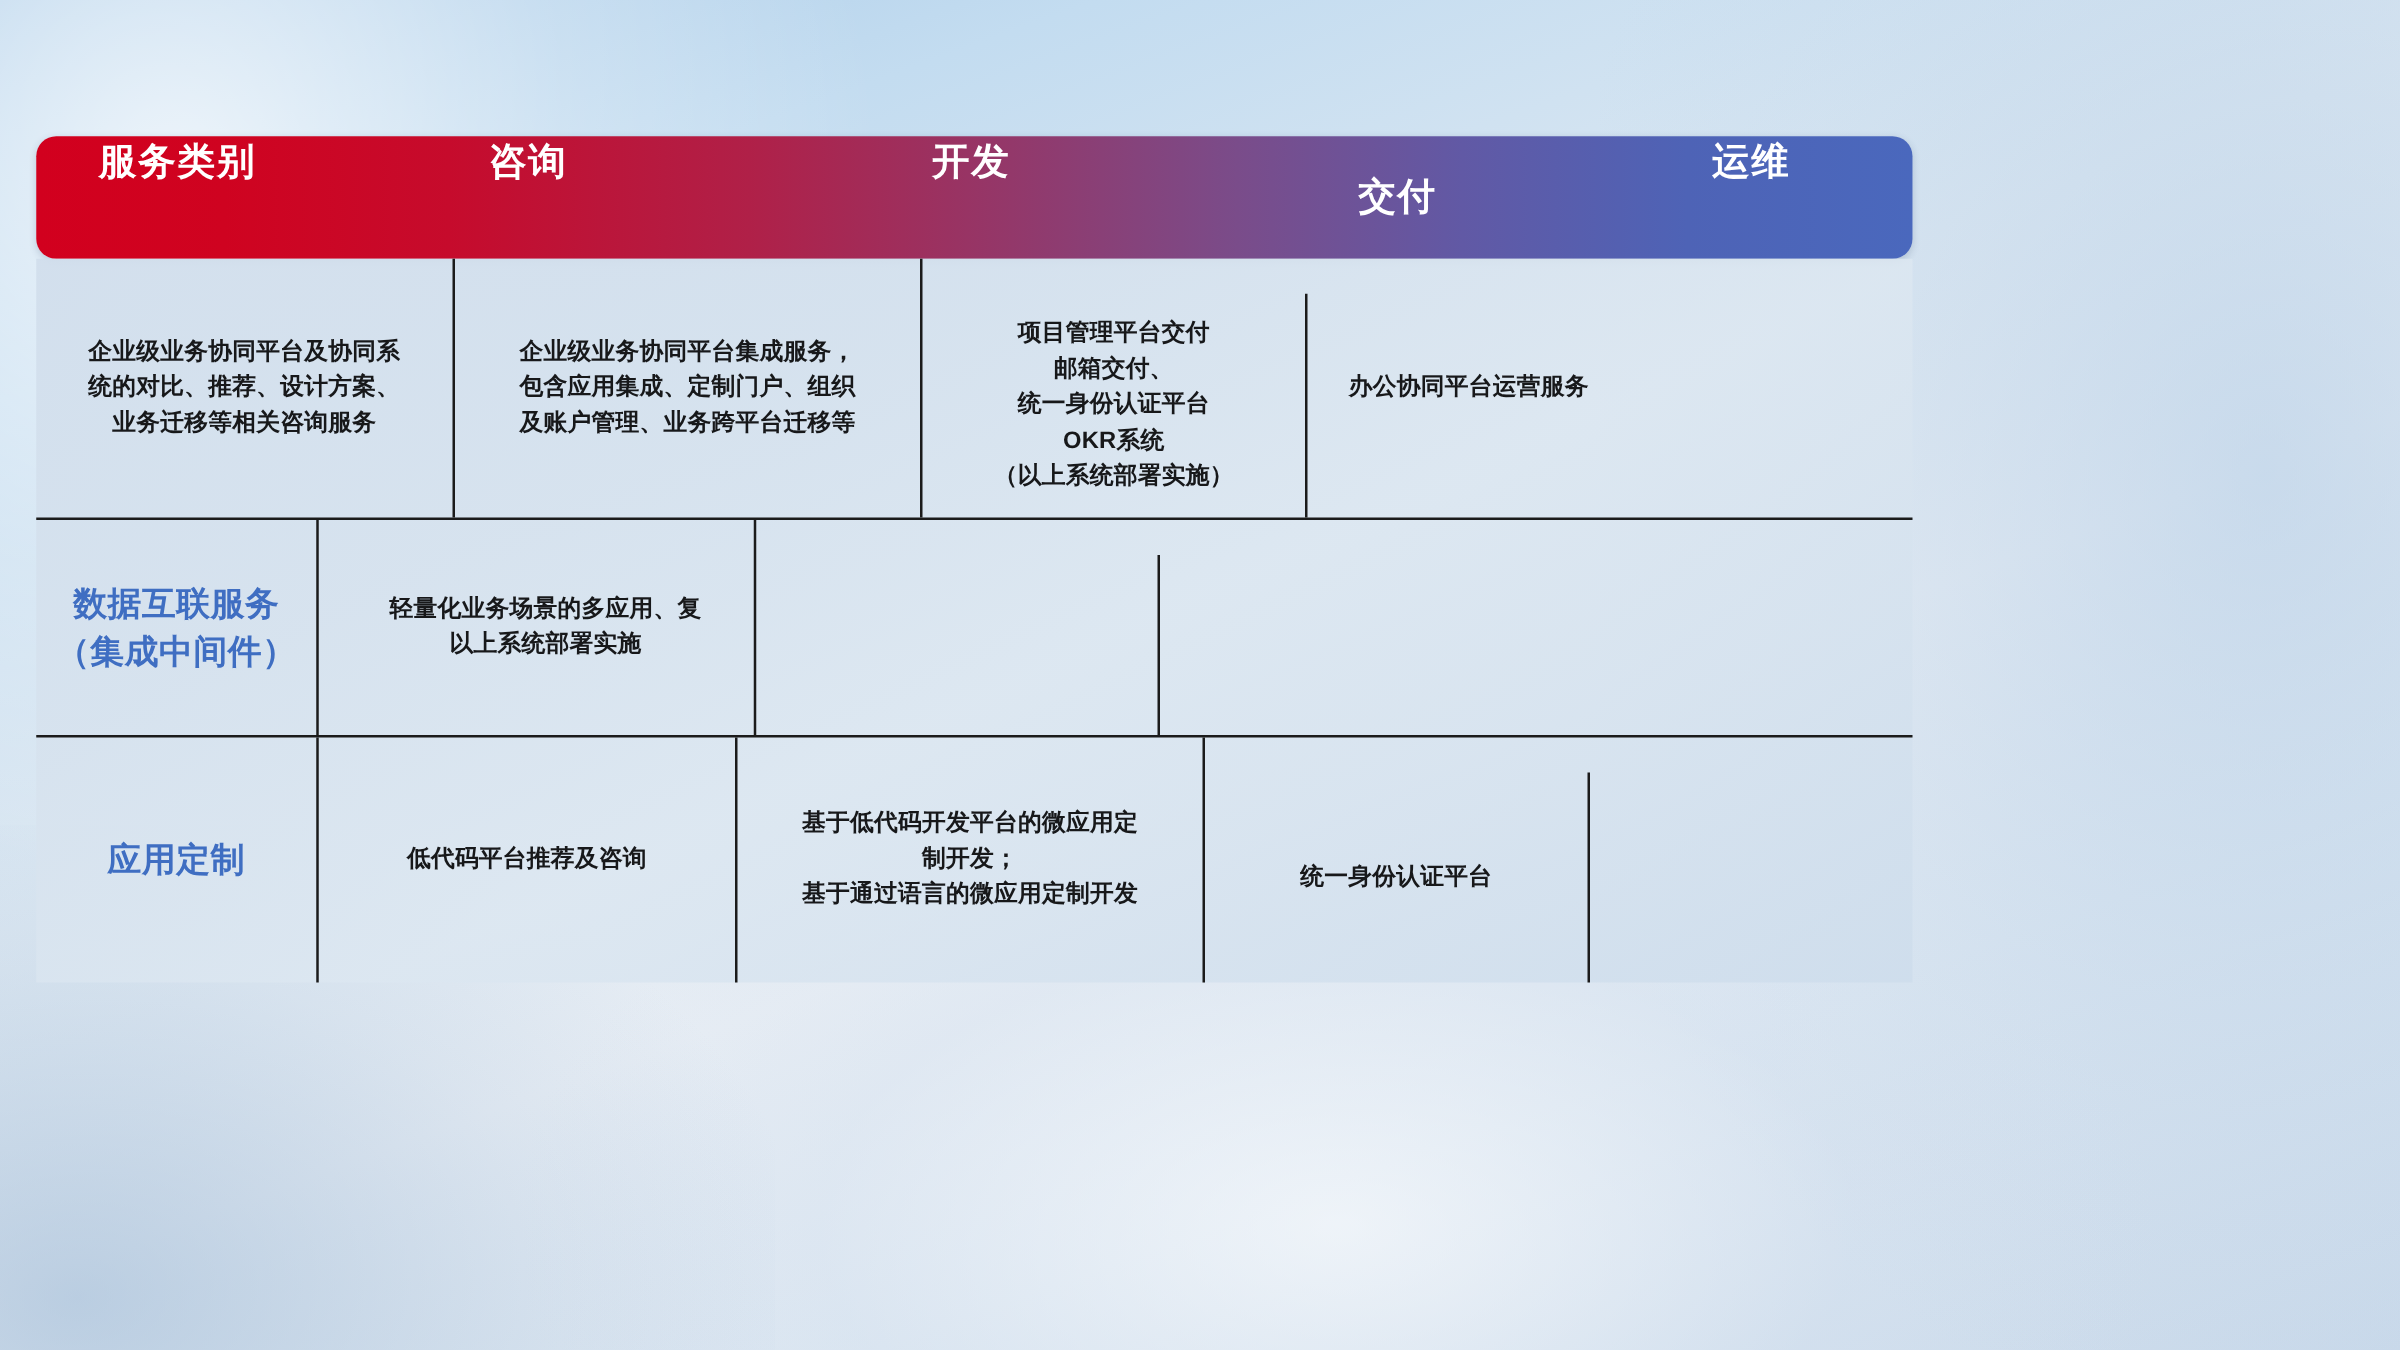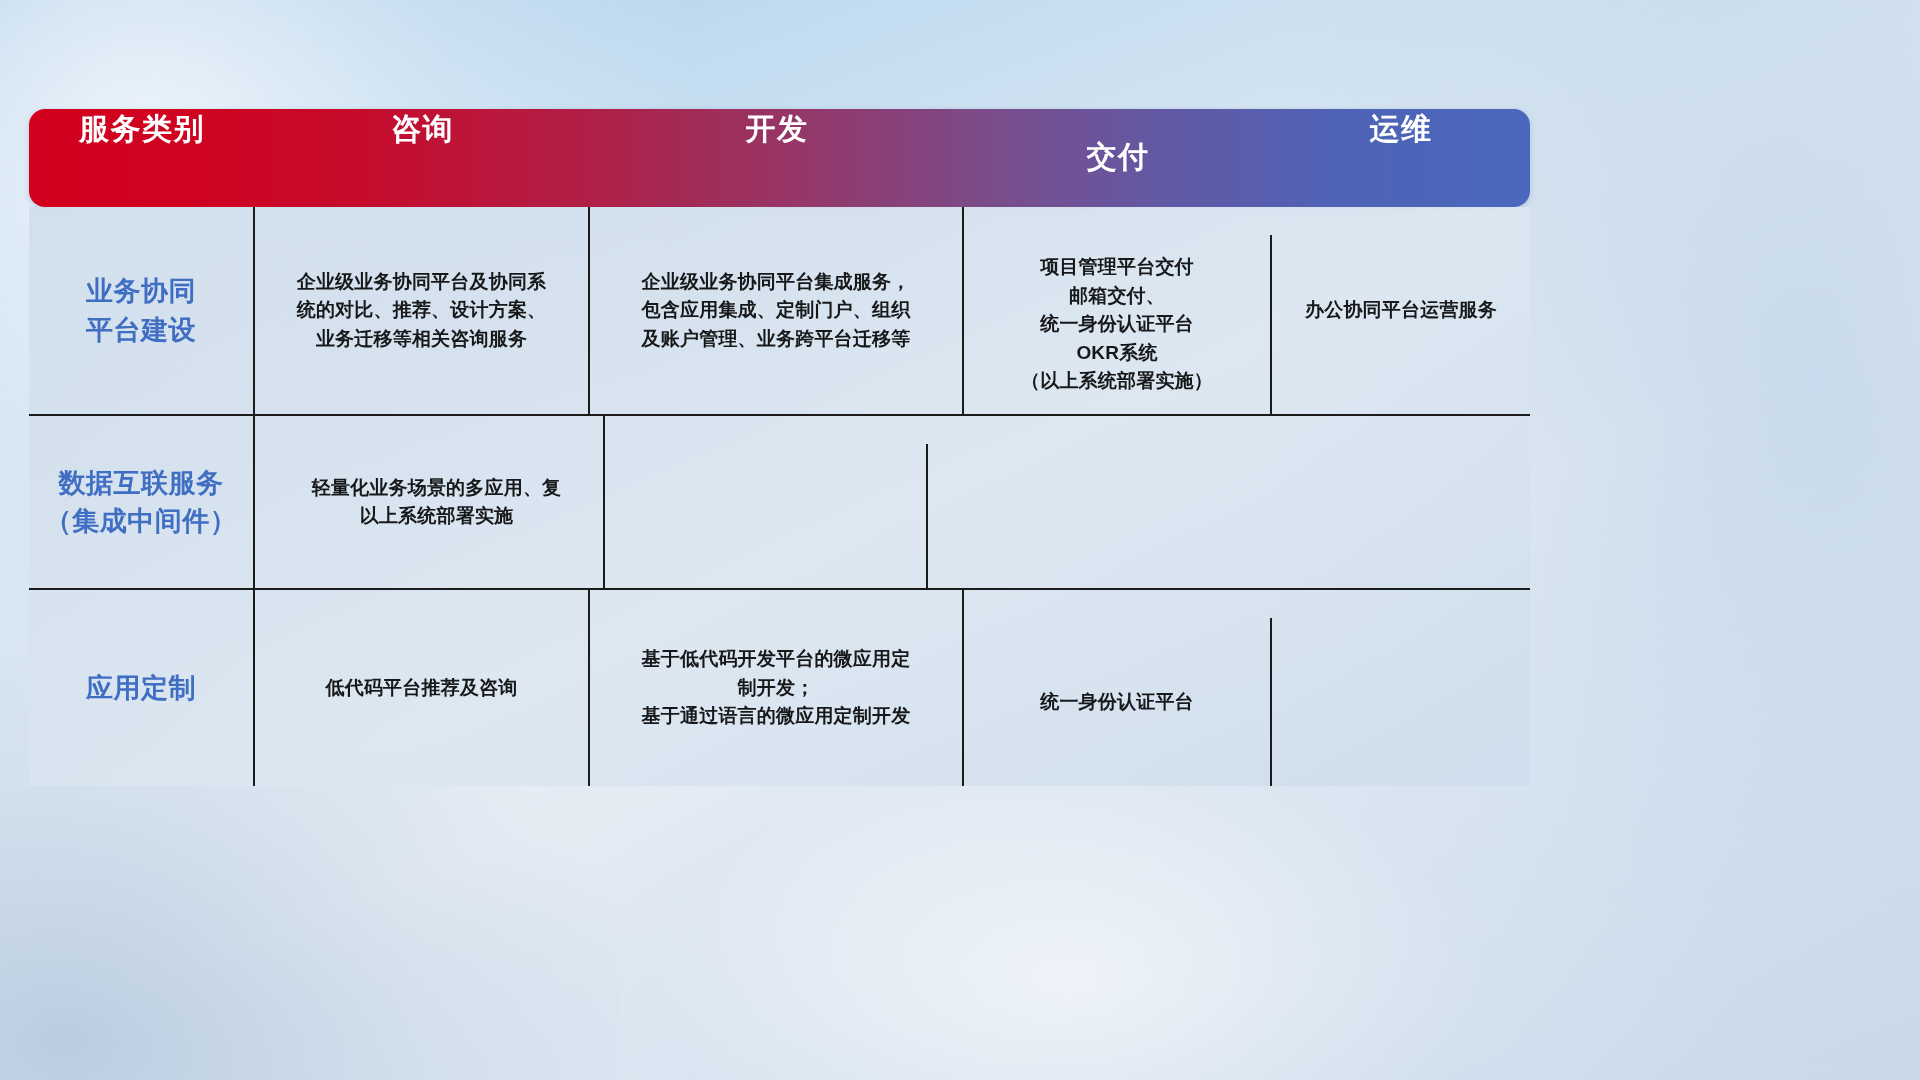--- a/index.html
+++ b/index.html
@@ -160,22 +160,20 @@
     <div class="hcell c0">服务类别</div>
     <div class="hcell c1">咨询</div>
     <div class="hcell c2">开发</div>
     <div class="hcell c3">交付</div>
     <div class="hcell c4">运维</div>
   </div>
 
   <div id="table-body">
 
     <div class="row r0">
-      <div class="cell cat-cell c0 multi">业务协同
-平台建设</div>
       <div class="cell txt-cell c1 multi">企业级业务协同平台及协同系
 统的对比、推荐、设计方案、
 业务迁移等相关咨询服务</div>
       <div class="cell txt-cell c2 multi">企业级业务协同平台集成服务，
 包含应用集成、定制门户、组织
 及账户管理、业务跨平台迁移等</div>
       <div class="cell txt-cell c3 multi">项目管理平台交付
 邮箱交付、
 统一身份认证平台
 OKR系统

